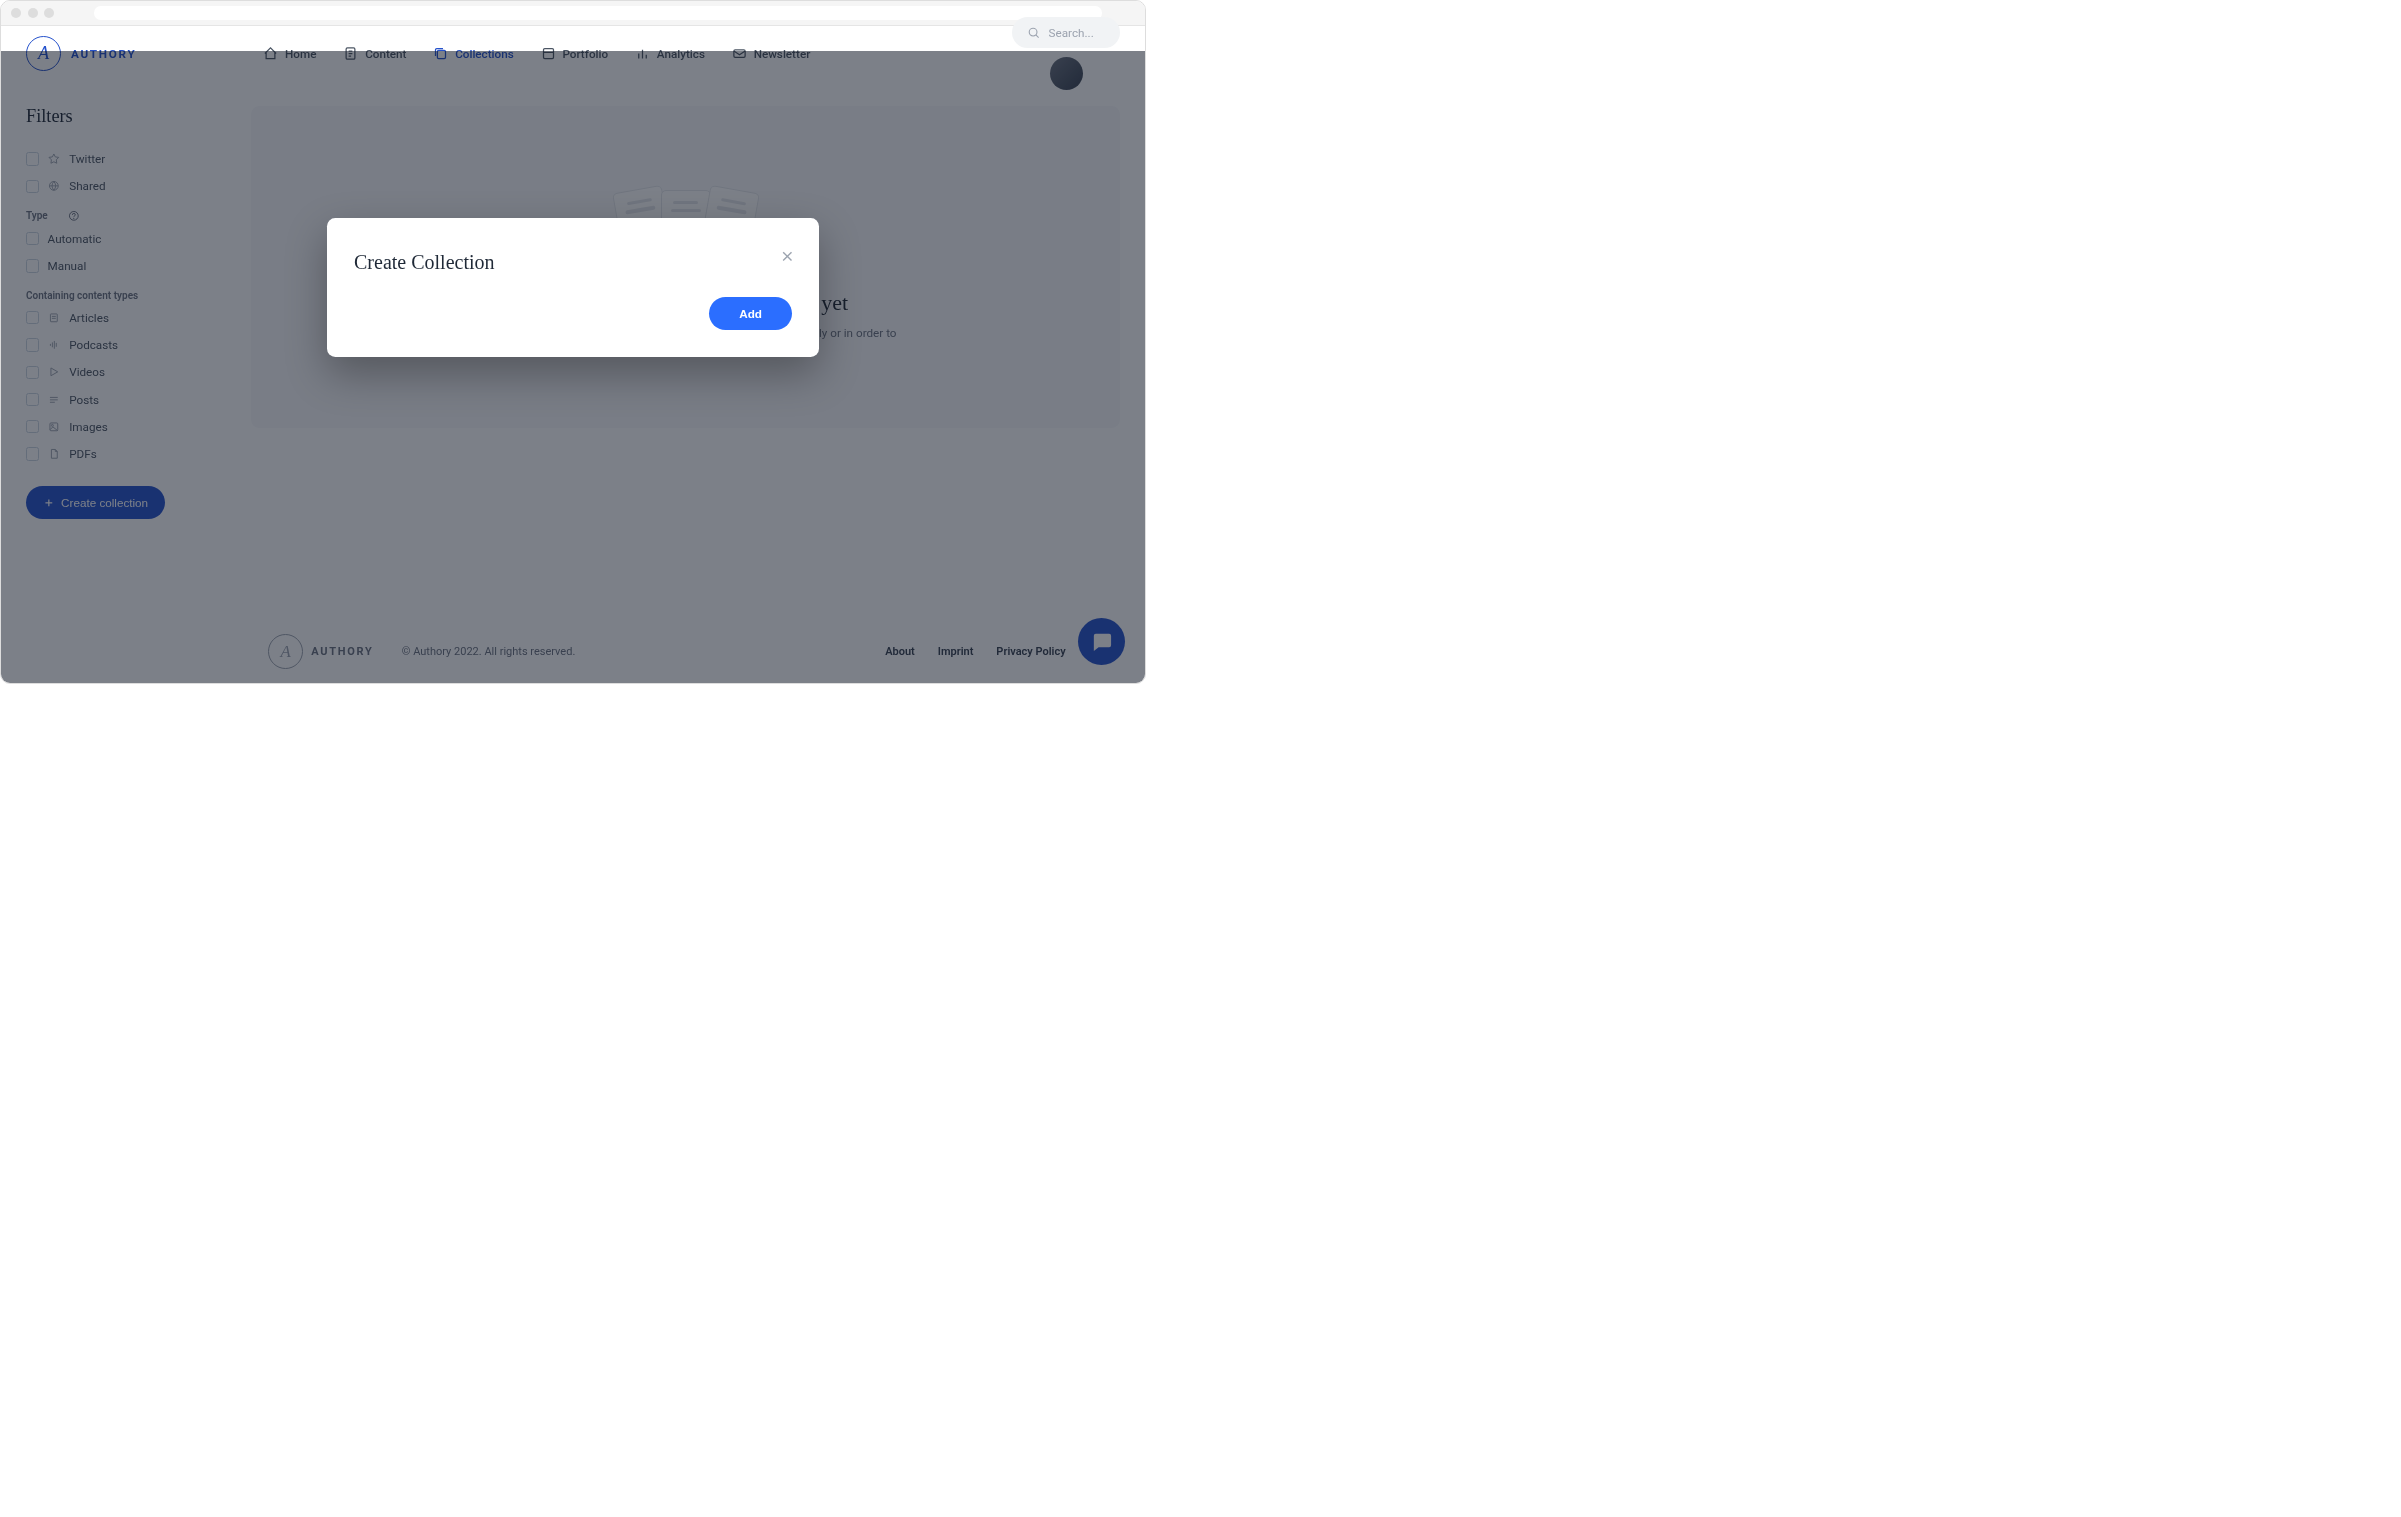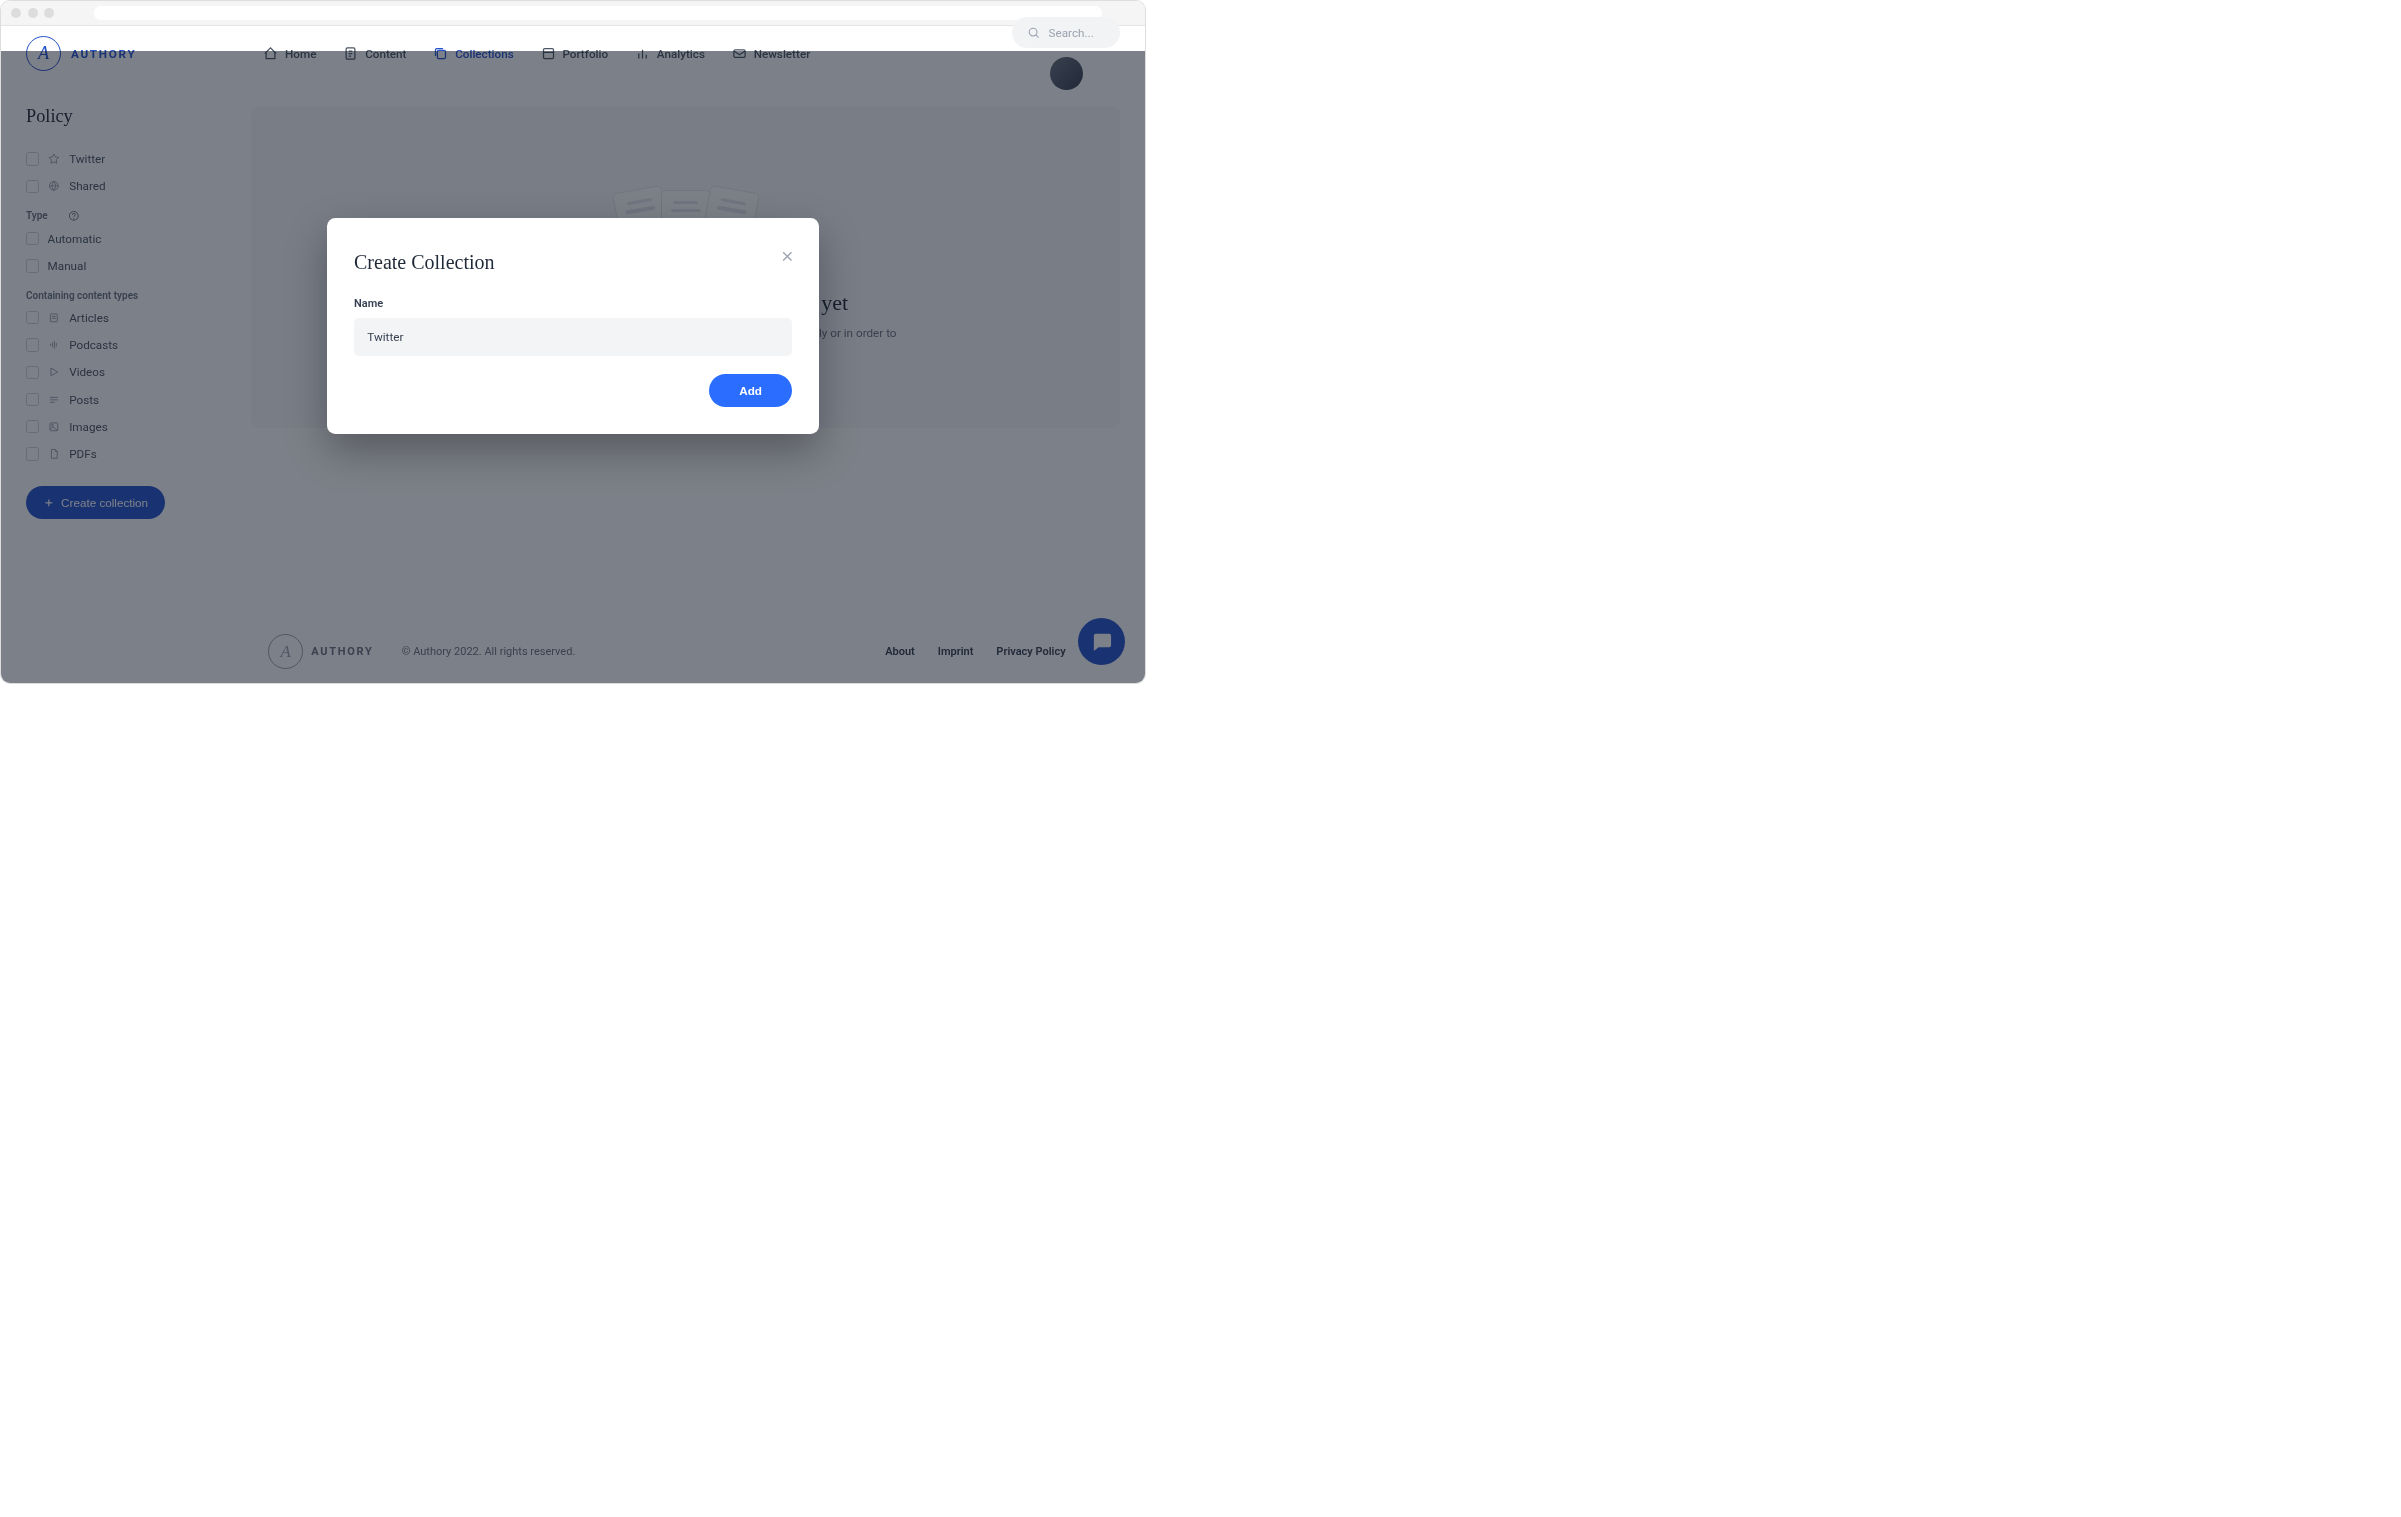--- a/index.html
+++ b/index.html
@@ -231,21 +231,21 @@
             </svg>
         </span>
         <span>Search...</span>
       </div>
       <div class="avatar"></div>
     </div>
   </div>
 
   <div class="content">
     <aside class="sidebar">
-      <div class="filters-title">Policy</div>
+      <div class="filters-title">Filters</div>
 
       <div class="filter-row">
         <div class="checkbox"></div>
         <span class="filter-icon">
           <svg width="11.7" height="11.7" viewBox="0 0 24 24" fill="none" stroke="currentColor" stroke-width="2">
               <path d="M12 2l3 6 7 1-5 5 1 7-6-3-6 3 1-7-5-5 7-1 3-6z"></path>
             </svg>
         </span>
         <span>Twitter</span>
       </div>
@@ -394,24 +394,20 @@
   <div class="overlay">
     <div class="modal">
       <div class="modal-title">Create Collection</div>
       <div class="modal-close">
         <svg width="16.7" height="16.7" viewBox="0 0 24 24" fill="none" stroke="currentColor" stroke-width="2">
             <line x1="6" y1="6" x2="18" y2="18"></line>
             <line x1="18" y1="6" x2="6" y2="18"></line>
           </svg>
       </div>
 
-      <div class="field-group">
-        <div class="field-label">Name</div>
-        <input class="field-input" value="Twitter" style="">
-      </div>
 
 
       <div class="modal-footer">
         <button class="add-btn">Add</button>
       </div>
     </div>
   </div>
 
 </div>
 

